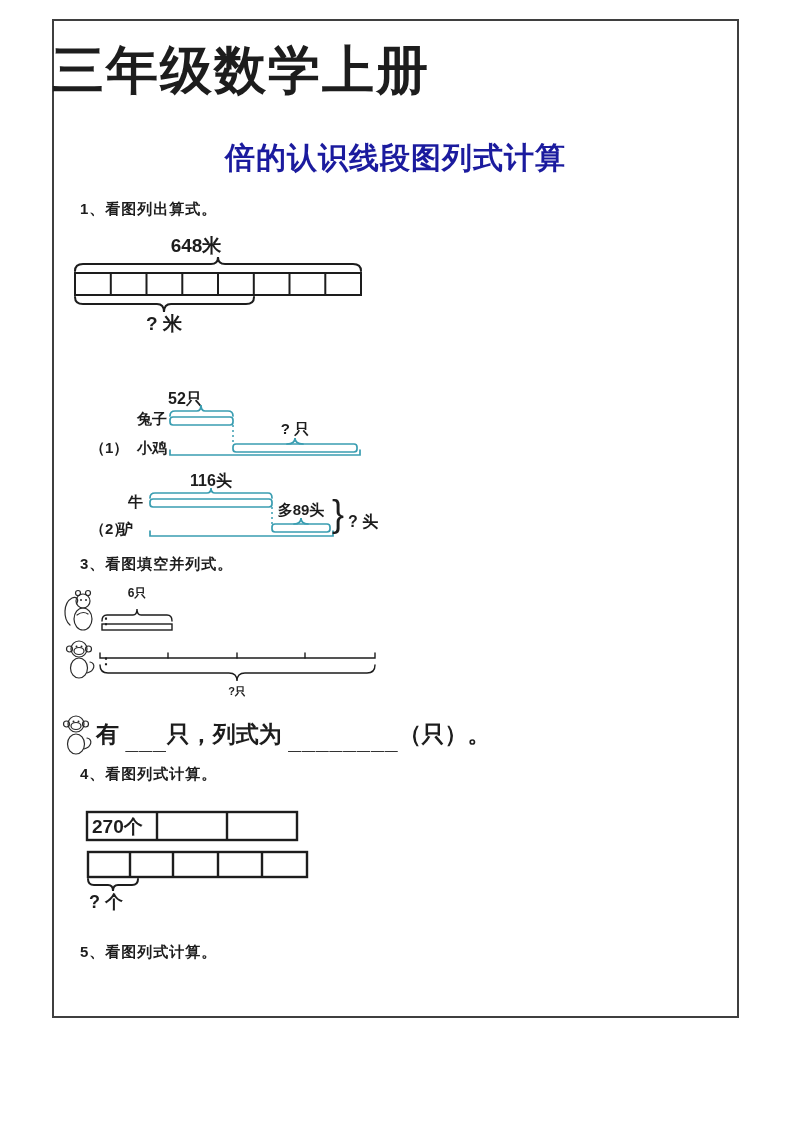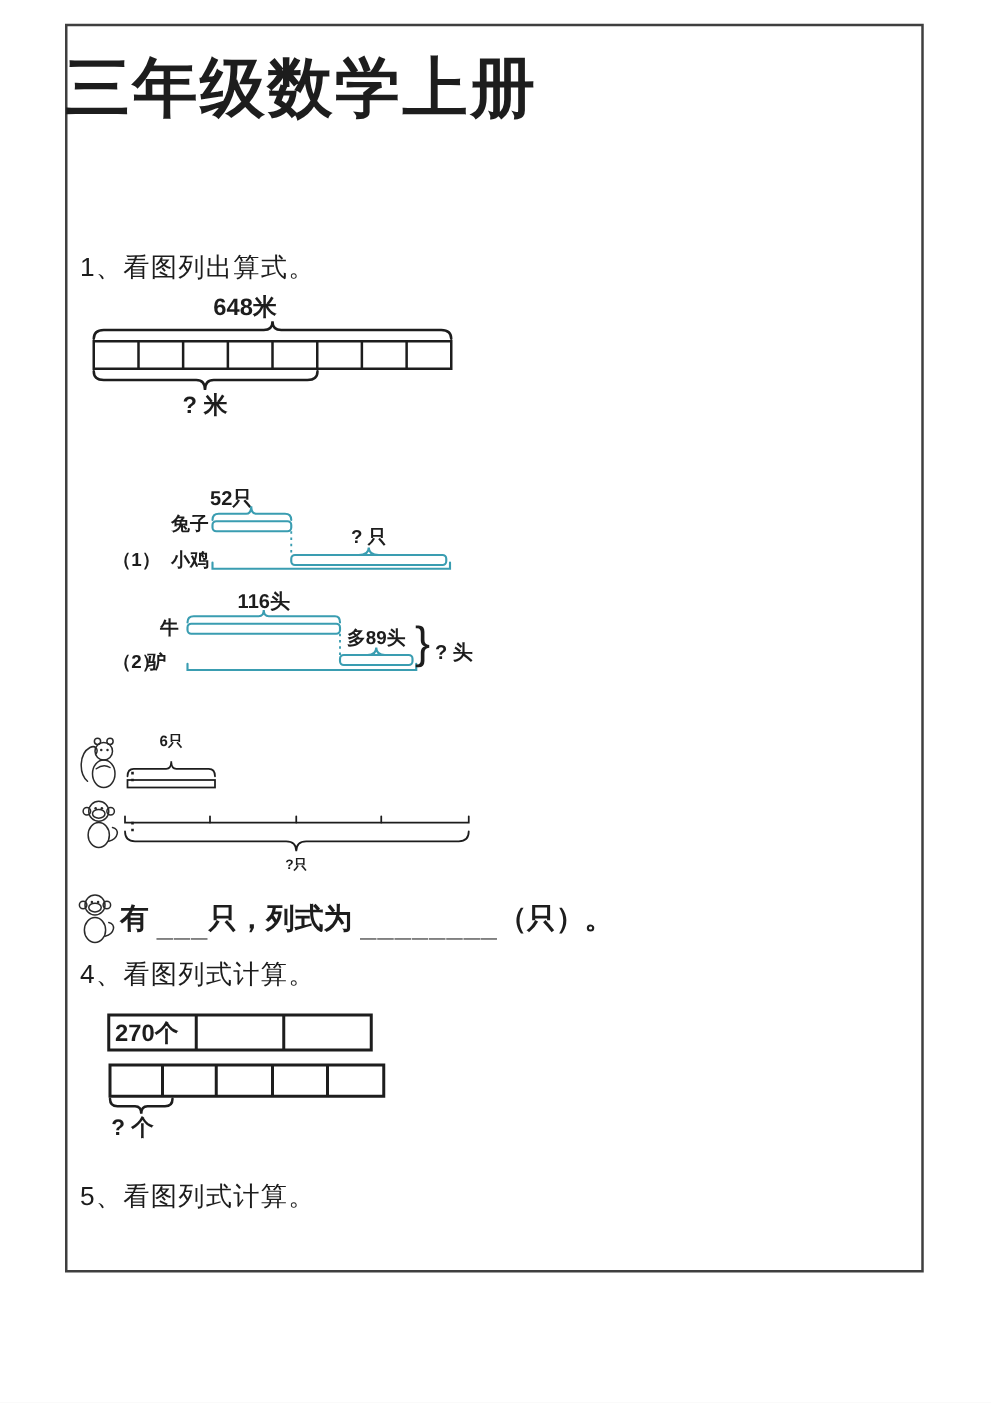--- a/index.html
+++ b/index.html
@@ -7,21 +7,21 @@
   }
   *{margin:0;padding:0;box-sizing:border-box;}
   body{font-family:"Liberation Sans","DejaVu Sans",sans-serif;background:#e9e9e9;}
   .page{position:relative;width:793px;height:1122px;background:var(--background);overflow:hidden;}
   .sheet{position:absolute;left:52px;top:19px;width:687px;height:999px;border:2px solid var(--border);}
   .title{position:absolute;left:52px;width:687px;top:36px;
          font-size:52px;font-weight:900;color:var(--ink);letter-spacing:2px;
          font-family:"Liberation Serif","DejaVu Serif",serif;}
   .subtitle{position:absolute;left:52px;width:687px;top:138px;text-align:center;
             font-size:30px;font-weight:800;color:var(--accent-blue);letter-spacing:1px;}
-  .q-heading{position:absolute;left:64px;font-size:21px;font-weight:400;color:var(--ink);letter-spacing:1px;}
+  .q-heading{position:absolute;left:80px;font-size:15px;font-weight:700;color:var(--ink);letter-spacing:1px;}
   .h1{top:200px}.h2{top:355px}.h3{top:555px}.h4{top:765px}.h5{top:943px}
   .diagram{position:absolute;}
   svg{display:block;overflow:visible;}
   svg text{font-family:"Liberation Sans","DejaVu Sans",sans-serif;font-weight:700;fill:var(--ink);}
   .fs11{font-size:11px}.fs12{font-size:12px}.fs14{font-size:14px}.fs15{font-size:15px}
   .fs16{font-size:16px}.fs18{font-size:18px}.fs19{font-size:19px}
   .mid{text-anchor:middle}.end{text-anchor:end}
   .ink{stroke:var(--ink);fill:none;stroke-width:2;stroke-linecap:round;}
   .ink-thin{stroke:var(--ink);fill:none;stroke-width:1.4;stroke-linecap:round;}
   .ink-thick{stroke:var(--ink);fill:none;stroke-width:2.4;}
@@ -35,20 +35,21 @@
   .fill-line span{white-space:pre;}
   .blank{letter-spacing:1px;margin-top:14px;}
 </style>
 </head>
 <body>
 
 <div class="page">
   <div class="sheet"></div>
 
   <div class="title">三年级数学上册</div>
+  <div class="subtitle">倍的认识线段图列式计算</div>
 
   <div class="q-heading h1">1、看图列出算式。</div>
 
   <svg class="diagram" style="left:60px;top:230px;" width="320" height="112" viewBox="0 0 320 112">
     <text class="fs19 mid" x="136" y="22">648米</text>
     <path class="ink" d="M15,41 Q15,34 23,34 L151,34 Q158,34 158,27 Q158,34 165,34 L293,34 Q301,34 301,41"></path>
     <g>
       <rect class="ink" x="15" y="43" width="286" height="22"></rect>
       <path class="ink" d="M50.8,43 V65 M86.5,43 V65 M122.3,43 V65 M158,43 V65 M193.8,43 V65 M229.5,43 V65 M265.3,43 V65"></path>
     </g>
@@ -84,20 +85,21 @@
       <path class="teal" d="M209,54 Q216,54 216,48 Q216,54 223,54"></path>
       <rect class="teal" x="187" y="54" width="58" height="8" rx="3"></rect>
       <path class="teal" d="M65,61 L65,66 L248,66 L248,61"></path>
     </g>
     <text class="brace-glyph" x="247" y="56">}</text>
     <text class="fs16" x="263" y="57">? 头</text>
     <text class="fs15" x="5" y="64">（2）</text>
     <text class="fs15 end" x="48" y="64">驴</text>
   </svg>
 
+  <div class="q-heading h3">3、看图填空并列式。</div>
 
   <svg class="diagram" style="left:55px;top:583px;" width="340" height="130" viewBox="0 0 340 130">
     <g transform="translate(6,4)">
       <path class="critter" d="M9,38 C2,32 2,16 11,11 C15,9 18,12 16,16"></path>
       <circle class="critter" cx="22" cy="14" r="7"></circle>
       <circle class="critter" cx="17" cy="6" r="2.5"></circle>
       <circle class="critter" cx="27" cy="6" r="2.5"></circle>
       <circle class="critter-fill" cx="20" cy="13" r="1"></circle>
       <circle class="critter-fill" cx="25" cy="13" r="1"></circle>
       <ellipse class="critter" cx="22" cy="32" rx="9" ry="11"></ellipse>

